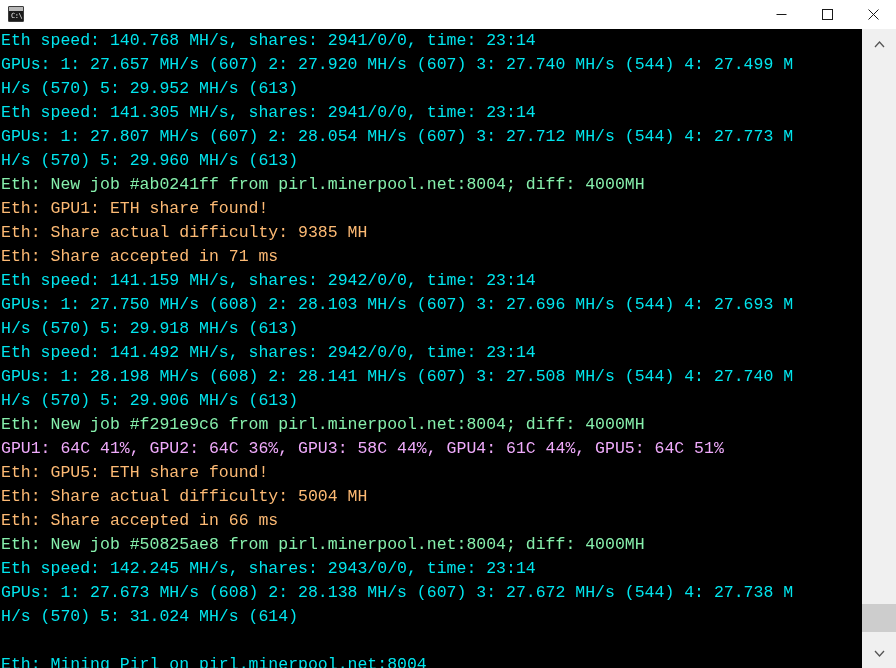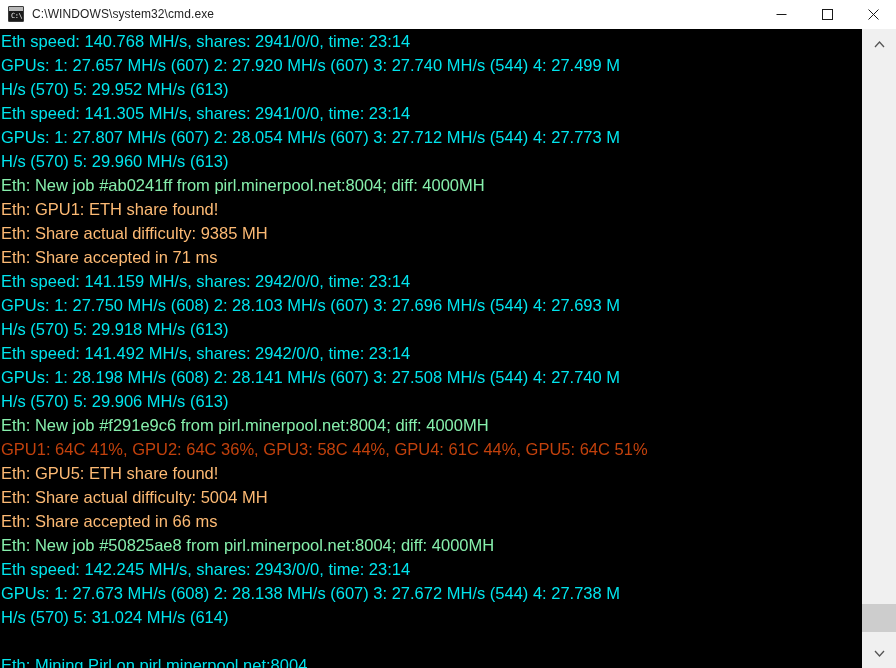--- a/index.html
+++ b/index.html
@@ -93,38 +93,38 @@
   .console-wrap {
     flex: 1 1 auto;
     display: flex;
     background: #000000;
     overflow: hidden;
     position: relative;
   }
   .console {
     flex: 1 1 auto;
     background: #000000;
-    font-family: Liberation Sans, sans-serif;
+    font-family: Liberation Mono, monospace;
     font-size: 16.5px;
     line-height: 24px;
     letter-spacing: 0px;
     padding: 0 0 12px 1px;
     overflow: hidden;
     white-space: pre;
     position: relative;
   }
   .console .ln {
     height: 24px;
     white-space: pre;
     overflow: hidden;
   }
   .c-cyan   { color: #00e5ee; }
   .c-green  { color: #fdba74; }
   .c-white  { color: #86efac; }
-  .c-magenta{ color: #c2410c; }
+  .c-magenta{ color: #f0abfc; }
 
   
   .scrollbar {
     width: 34px;
     min-width: 34px;
     background: #f0f0f0;
     border-left: 1px solid #000000;
     display: flex;
     flex-direction: column;
     position: relative;
@@ -156,21 +156,20 @@
 </head>
 <body>
 
 <div class="window">
 
   <div class="titlebar">
     <div class="title-icon">
       <div class="bar"></div>
       <div class="prompt">C:\</div>
     </div>
-    <div class="title-text">C:\WINDOWS\system32\cmd.exe</div>
 
     <div class="win-buttons">
       <button class="win-btn">
         <svg width="11" height="11" viewBox="0 0 11 11">
           <line x1="0.5" y1="5.5" x2="10.5" y2="5.5" stroke="#1a1a1a" stroke-width="1"></line>
         </svg>
       </button>
       <button class="win-btn">
         <svg width="11" height="11" viewBox="0 0 11 11">
           <rect x="0.5" y="0.5" width="10" height="10" fill="none" stroke="#1a1a1a" stroke-width="1"></rect>

